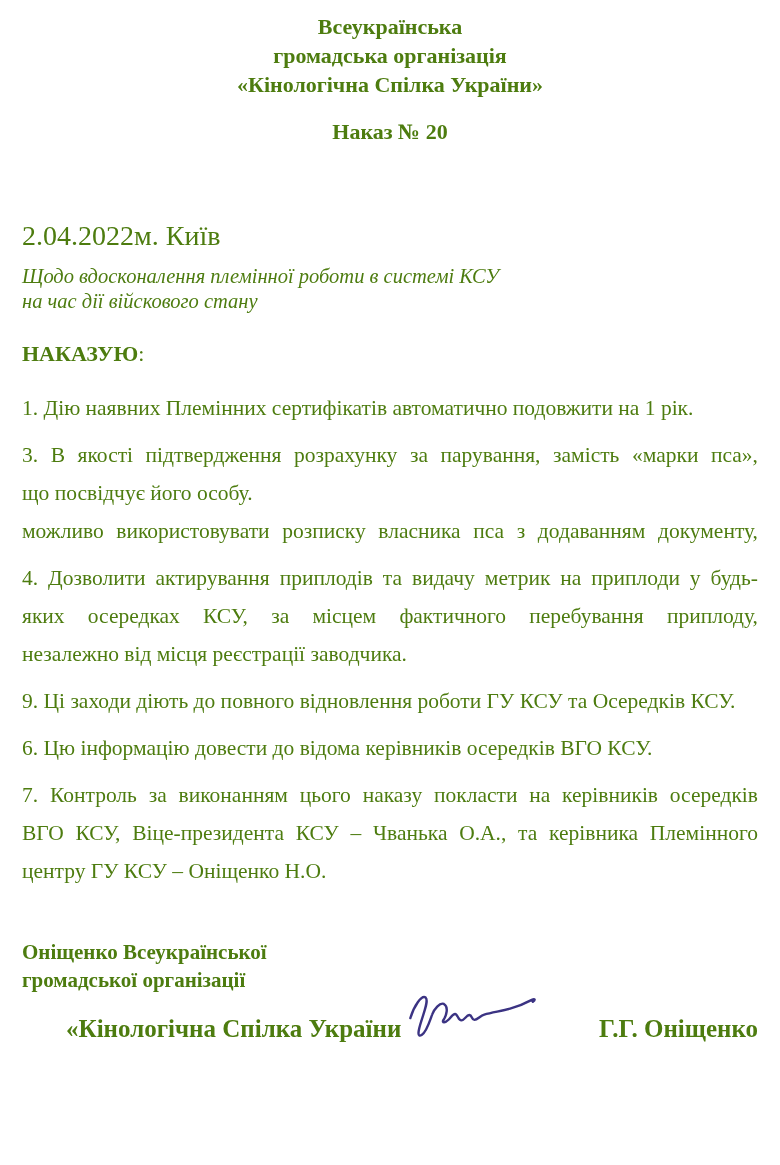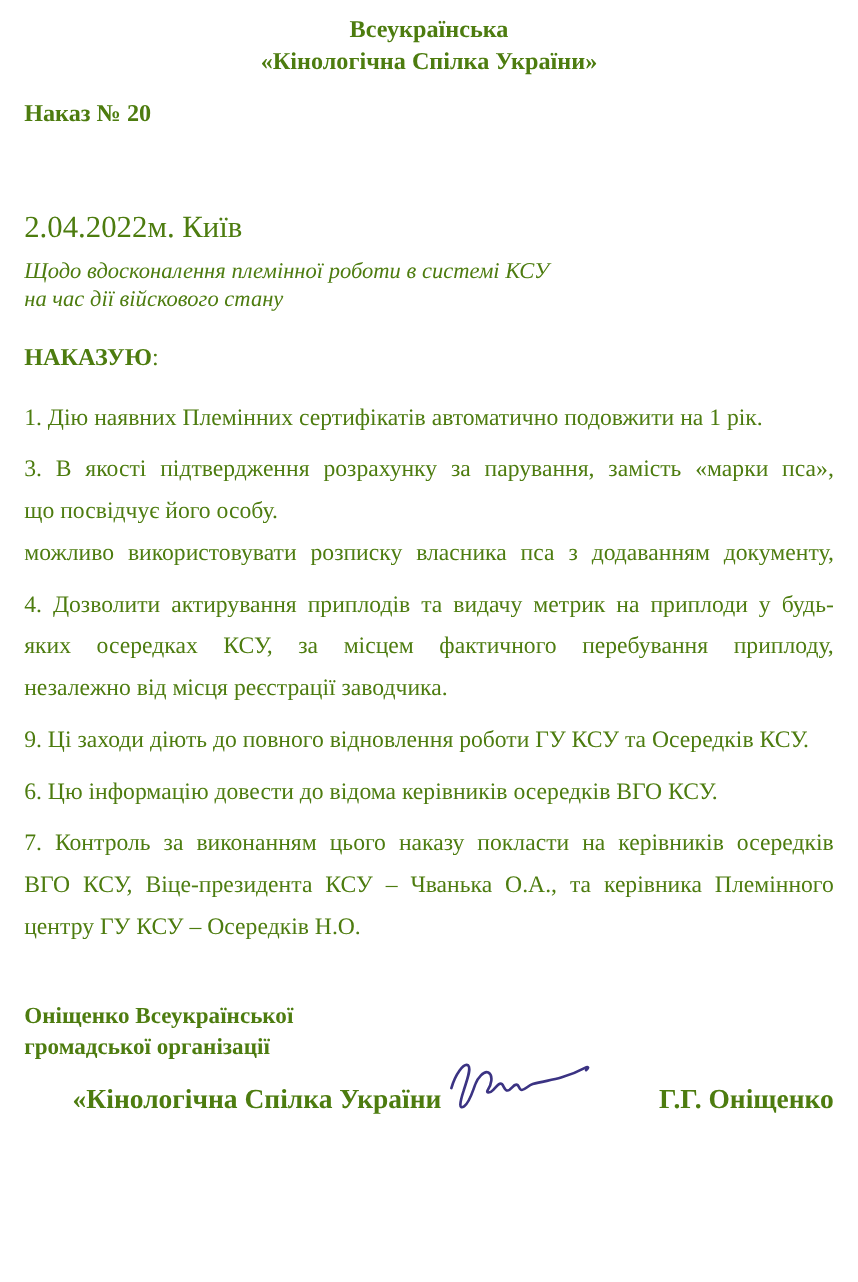--- a/index.html
+++ b/index.html
@@ -8,21 +8,21 @@
     width: 780px;
     height: 1165px;
     box-sizing: border-box;
     padding: 12px 22px 0 22px;
     background: #ffffff;
     color: #4d7c0f;
     font-family: Liberation Serif, serif;
     overflow: hidden;
   }
   .org-block { text-align: center; font-weight: bold; font-size: 22px; line-height: 29px; }
-  .order-no { font-weight: bold; font-size: 22px; line-height: 30px; margin-top: 18px; }
+  .order-no { text-align: center; font-weight: bold; font-size: 22px; line-height: 30px; margin-top: 18px; }
 
   .meta-row { display: flex; justify-content: flex-start; margin-top: 76px; font-size: 28px; line-height: 26px; }
 
   .subject { margin-top: 15px; font-style: italic; font-size: 20.5px; line-height: 25px; }
 
   .decree-heading { margin-top: 25px; font-size: 22px; line-height: 30px; font-weight: bold; }
   .decree-heading .colon { font-weight: normal; }
 
   .body-text { margin-top: 20px; }
   .para { font-size: 21.5px; line-height: 38px; margin: 0 0 9px 0; }
@@ -43,20 +43,21 @@
   }
   .sig-svg { position: absolute; left: 330px; top: -42px; pointer-events: none; }
 </style>
 </head>
 <body>
 
 <div class="page">
 
   <div class="org-block">
     <div>Всеукраїнська</div>
+    <div>громадська організація</div>
     <div>«Кінологічна Спілка України»</div>
   </div>
 
   <div class="order-no">Наказ № 20</div>
 
   <div class="meta-row">
     <span>2.04.2022</span>
     <span>м. Київ</span>
   </div>
 
@@ -85,21 +86,21 @@
     </div>
     <div class="para">
       <div class="line">9. Ці заходи діють до повного відновлення роботи ГУ КСУ та Осередків КСУ.</div>
     </div>
     <div class="para">
       <div class="line">6. Цю інформацію довести до відома керівників осередків ВГО КСУ.</div>
     </div>
     <div class="para">
       <div class="line j">7. Контроль за виконанням цього наказу покласти на керівників осередків</div>
       <div class="line j">ВГО КСУ, Віце-президента КСУ – Чванька О.А., та керівника Племінного</div>
-      <div class="line">центру ГУ КСУ – Осередків Н.О.</div>
+      <div class="line">центру ГУ КСУ – Оніщенко Н.О.</div>
     </div>
   </div>
 
   <div class="sig-block">
     <div class="sig-title">
       <div>Оніщенко Всеукраїнської</div>
       <div>громадської організації</div>
     </div>
     <div class="sig-row">
       <span>«Кінологічна Спілка України</span>

